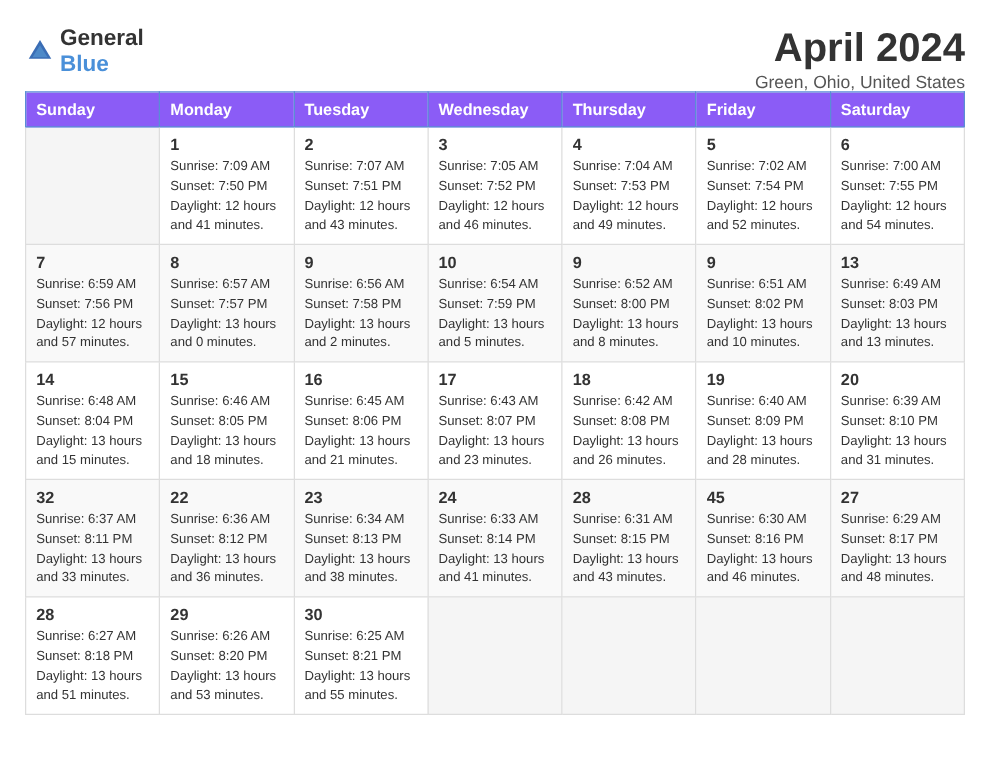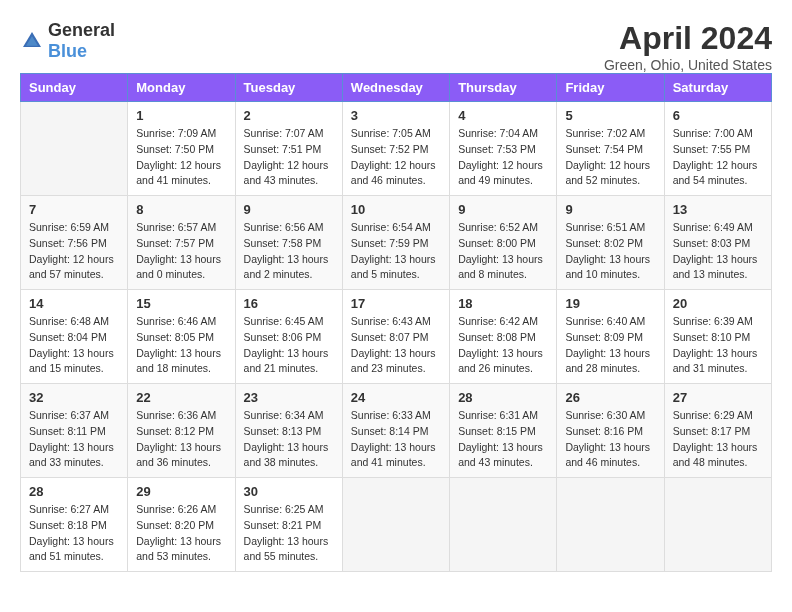--- a/index.html
+++ b/index.html
@@ -225,21 +225,21 @@
         </td>
         <td>
           <span class="day-number">24</span>
           <div class="day-info">Sunrise: 6:33 AM<br>Sunset: 8:14 PM<br>Daylight: 13 hours and 41 minutes.</div>
         </td>
         <td>
           <span class="day-number">28</span>
           <div class="day-info">Sunrise: 6:31 AM<br>Sunset: 8:15 PM<br>Daylight: 13 hours and 43 minutes.</div>
         </td>
         <td>
-          <span class="day-number">26</span>
+          <span class="day-number">45</span>
           <div class="day-info">Sunrise: 6:30 AM<br>Sunset: 8:16 PM<br>Daylight: 13 hours and 46 minutes.</div>
         </td>
         <td>
           <span class="day-number">27</span>
           <div class="day-info">Sunrise: 6:29 AM<br>Sunset: 8:17 PM<br>Daylight: 13 hours and 48 minutes.</div>
         </td>
       </tr>
       <tr>
         <td>
           <span class="day-number">28</span>

